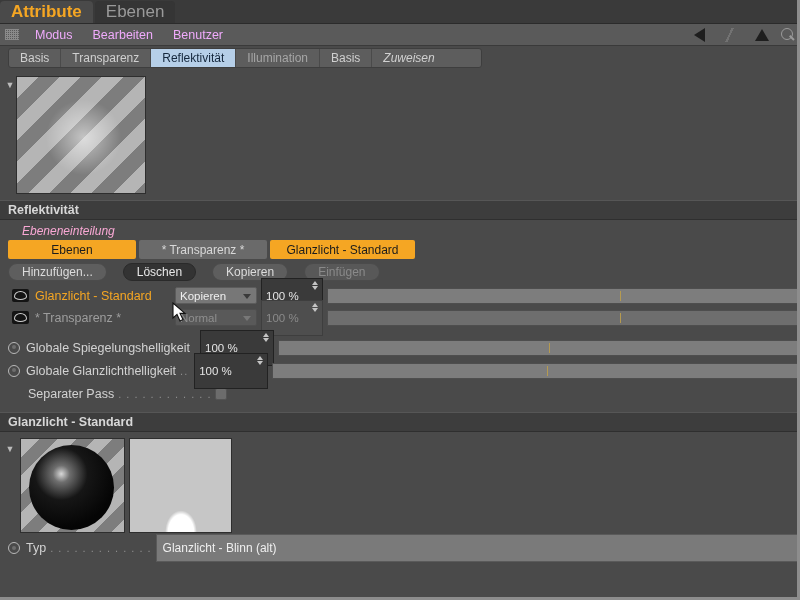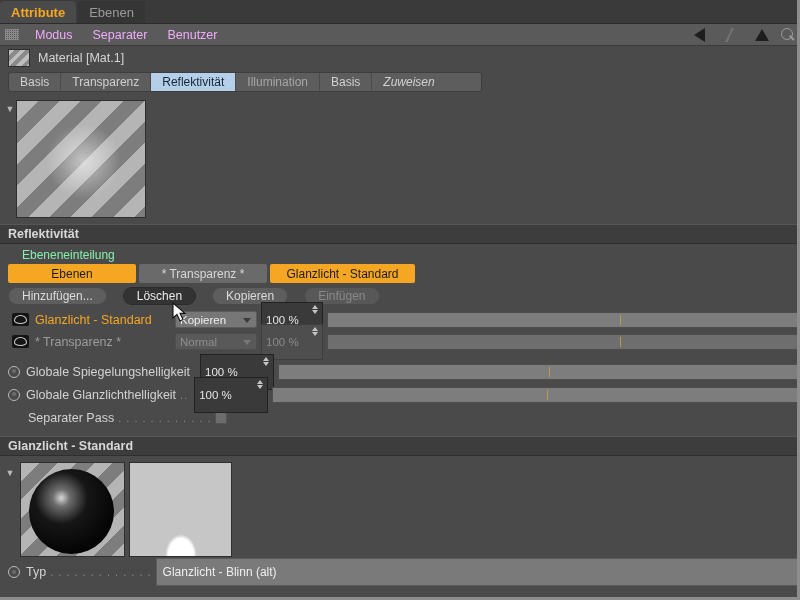--- a/index.html
+++ b/index.html
@@ -15,21 +15,21 @@
 
   
   .topbar {
     height: 24px; background: #3a3a3a;
     display: flex; align-items: flex-end;
     border-bottom: 1px solid #2b2b2b;
   }
   .ttab {
     height: 22px; padding: 0 11px;
     display: flex; align-items: center;
-    font-size: 13px;
+    font-size: 17px;
     border-radius: 4px 4px 0 0;
   }
   .ttab.active { background: #4a4a4a; color: #f5a623; font-weight: bold; }
   .ttab.inactive { background: #353535; color: #9a9a9a; margin-left: 2px; }
 
   
   .menubar {
     height: 22px; background: #5a5a5a;
     display: flex; align-items: center;
     border-bottom: 1px solid #3a3a3a;
@@ -102,21 +102,21 @@
   }
 
   
   .sect {
     height: 20px; background: #3d3d3d;
     display: flex; align-items: center; padding-left: 8px;
     font-weight: bold; font-size: 12.5px; color: #d8d8d8;
     border-top: 1px solid #565656; border-bottom: 1px solid #2f2f2f;
   }
 
-  .label-sm { color: #86efac; font-size: 12px; }
+  .label-sm { color: #f9a8d4; font-size: 12px; font-style: italic; }
 
   
   .seg { display: flex; gap: 3px; padding: 0 8px; }
   .segbtn {
     height: 19px; display: flex; align-items: center; justify-content: center;
     font-size: 12px; border-radius: 2px;
   }
   .segbtn.orange { background: #f5a623; color: #1c1c1c; }
   .segbtn.gray   { background: #6a6a6a; color: #d8d8d8; }
 
@@ -237,34 +237,30 @@
       <span>Attribute</span>
     </div>
     <div class="ttab inactive">
       <span>Ebenen</span>
     </div>
   </div>
 
   <div class="menubar">
     <div class="grip"></div>
     <div class="menuitem">Modus</div>
-    <div class="menuitem">Separater</div>
+    <div class="menuitem">Bearbeiten</div>
     <div class="menuitem">Benutzer</div>
     <div class="menu-right">
       <div class="tri left"></div>
       <div class="ghost-tri"></div>
       <div class="tri up"></div>
       <div class="magnifier"></div>
     </div>
   </div>
 
-  <div class="objhead">
-    <div class="swatch-mini"></div>
-    <div class="objname">Material [Mat.1]</div>
-  </div>
 
   <div class="atabs">
     <div class="atab">
         <span>Basis</span>
       </div>
     <div class="atab">
         <span>Transparenz</span>
       </div>
     <div class="atab sel">
         <span>Reflektivität</span>

